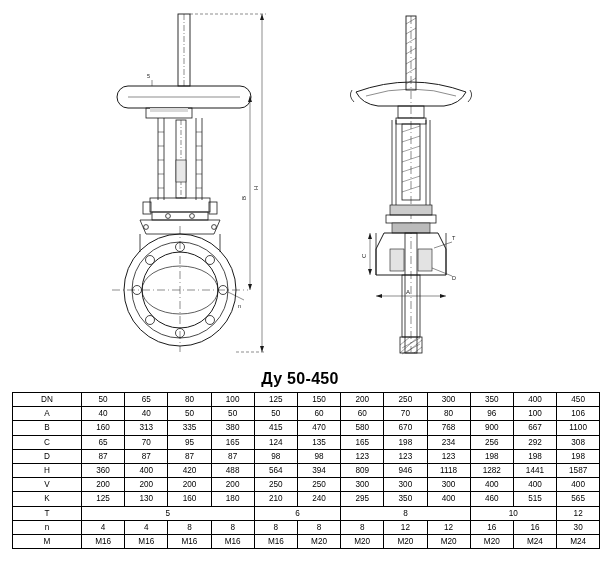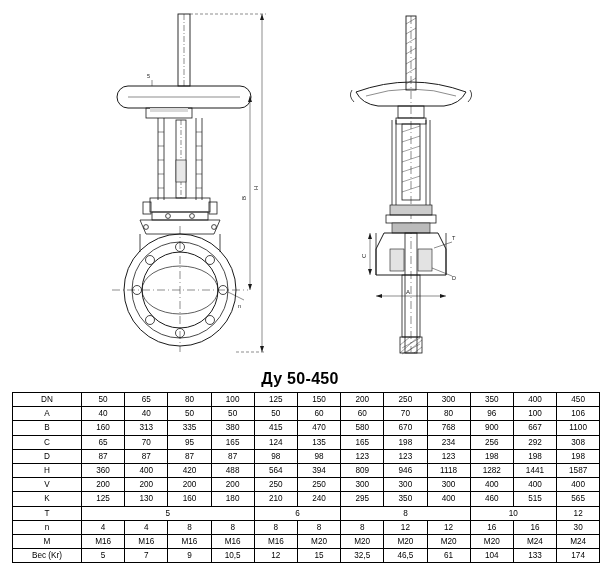--- a/index.html
+++ b/index.html
@@ -414,32 +414,17 @@
             <td class="val">M16</td>
             <td class="val">M16</td>
             <td class="val">M20</td>
             <td class="val">M20</td>
             <td class="val">M20</td>
             <td class="val">M20</td>
             <td class="val">M20</td>
             <td class="val">M24</td>
             <td class="val">M24</td>
           </tr>
-          <tr>
-            <td class="rowhead">Вес (Kr)</td>
-            <td class="val">5</td>
-            <td class="val">7</td>
-            <td class="val">9</td>
-            <td class="val">10,5</td>
-            <td class="val">12</td>
-            <td class="val">15</td>
-            <td class="val">32,5</td>
-            <td class="val">46,5</td>
-            <td class="val">61</td>
-            <td class="val">104</td>
-            <td class="val">133</td>
-            <td class="val">174</td>
-          </tr>
         </tbody>
     </table>
   </div>
 
 </div>
 
 </body></html>

